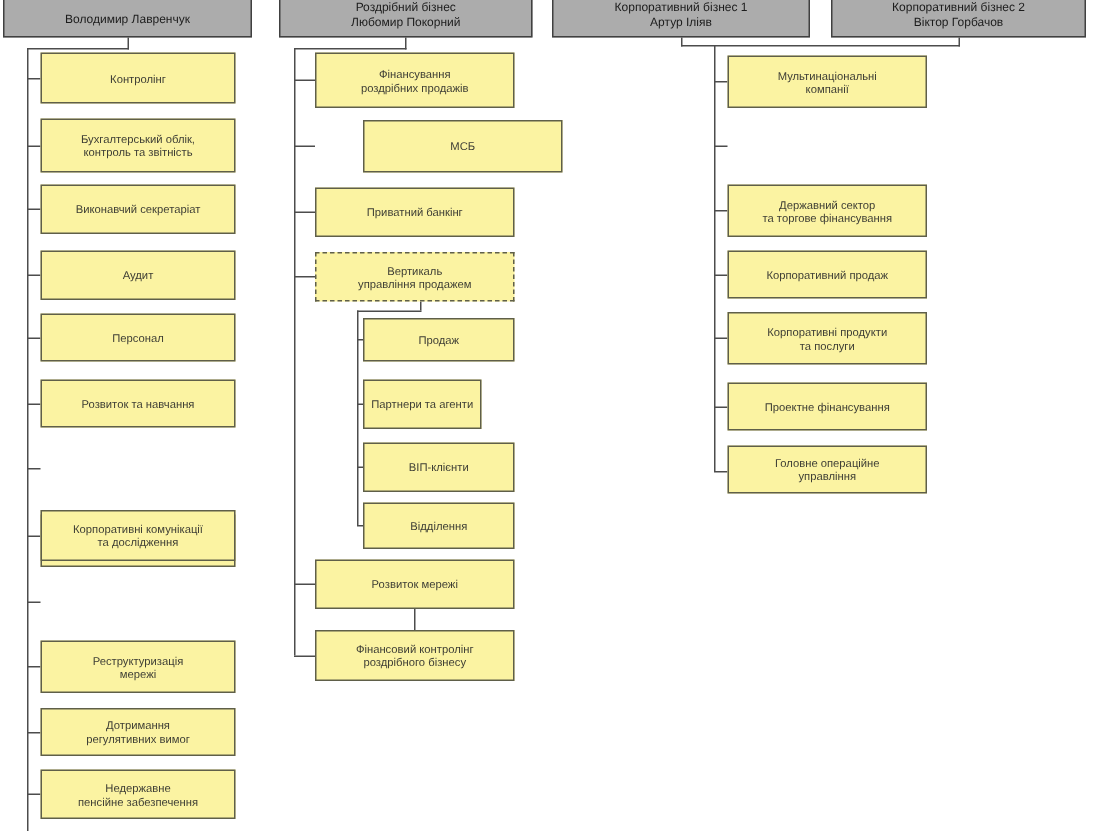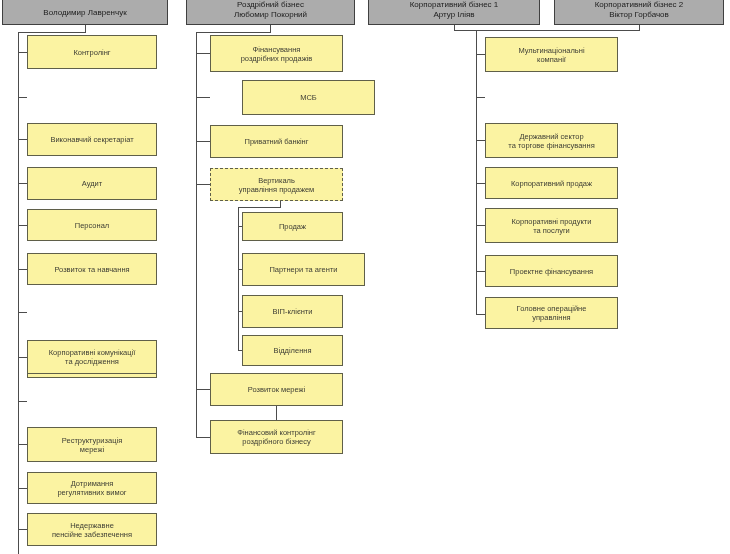--- a/index.html
+++ b/index.html
@@ -88,20 +88,22 @@
   <div class="ln" style="left:476px;top:30px;width:1px;height:284px;"></div>
   <div class="ln" style="left:476px;top:54px;width:9px;height:1px;"></div>
   <div class="ln" style="left:476px;top:97px;width:9px;height:1px;"></div>
   <div class="ln" style="left:476px;top:140px;width:9px;height:1px;"></div>
   <div class="ln" style="left:476px;top:183px;width:9px;height:1px;"></div>
   <div class="ln" style="left:476px;top:225px;width:9px;height:1px;"></div>
   <div class="ln" style="left:476px;top:271px;width:9px;height:1px;"></div>
   <div class="ln" style="left:476px;top:314px;width:9px;height:1px;"></div>
 
   <div class="box" style="left:27px;top:35px;width:130px;height:34px;">Контролінг</div>
+  <div class="box" style="left:27px;top:79px;width:130px;height:36px;">Бухгалтерський облік,
+контроль та звітність</div>
   <div class="box" style="left:27px;top:123px;width:130px;height:33px;">Виконавчий секретаріат</div>
   <div class="box" style="left:27px;top:167px;width:130px;height:33px;">Аудит</div>
   <div class="box" style="left:27px;top:209px;width:130px;height:32px;">Персонал</div>
   <div class="box" style="left:27px;top:253px;width:130px;height:32px;">Розвиток та навчання</div>
   <div class="box" style="left:27px;top:295px;width:130px;height:35px;margin-top:48px;">Ризик-менеджмент</div>
   <div class="box" style="left:27px;top:340px;width:130px;height:34px;">Корпоративні комунікації
 та дослідження</div>
   <div class="box" style="left:27px;top:427px;width:130px;height:35px;">Реструктуризація
 мережі</div>
   <div class="box" style="left:27px;top:472px;width:130px;height:32px;">Дотримання
@@ -109,21 +111,21 @@
   <div class="box" style="left:27px;top:513px;width:130px;height:33px;">Недержавне
 пенсійне забезпечення</div>
 
   <div class="box" style="left:210px;top:35px;width:133px;height:37px;">Фінансування
 роздрібних продажів</div>
   <div class="box" style="left:210px;top:80px;width:133px;height:35px;margin-left:32px;">МСБ</div>
   <div class="box" style="left:210px;top:125px;width:133px;height:33px;">Приватний банкінг</div>
   <div class="box dashed" style="left:210px;top:168px;width:133px;height:33px;">Вертикаль
 управління продажем</div>
   <div class="box" style="left:242px;top:212px;width:101px;height:29px;">Продаж</div>
-  <div class="box" style="left:242px;top:253px;width:123px;height:33px;">Партнери та агенти</div>
+  <div class="box" style="left:242px;top:253px;width:79px;height:33px;">Партнери та агенти</div>
   <div class="box" style="left:242px;top:295px;width:101px;height:33px;">ВІП-клієнти</div>
   <div class="box" style="left:242px;top:335px;width:101px;height:31px;">Відділення</div>
   <div class="box" style="left:210px;top:373px;width:133px;height:33px;">Розвиток мережі</div>
   <div class="box" style="left:210px;top:420px;width:133px;height:34px;">Фінансовий контролінг
 роздрібного бізнесу</div>
 
   <div class="box" style="left:485px;top:37px;width:133px;height:35px;">Мультинаціональні
 компанії</div>
   <div class="box" style="left:485px;top:123px;width:133px;height:35px;">Державний сектор
 та торгове фінансування</div>

